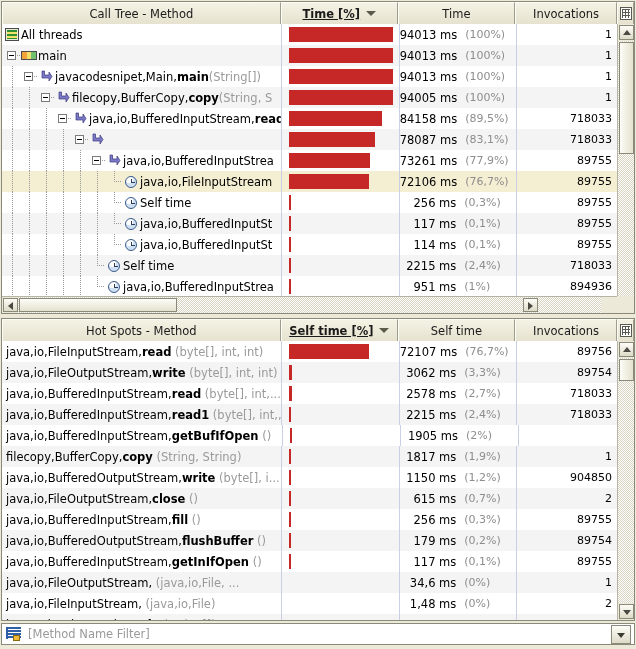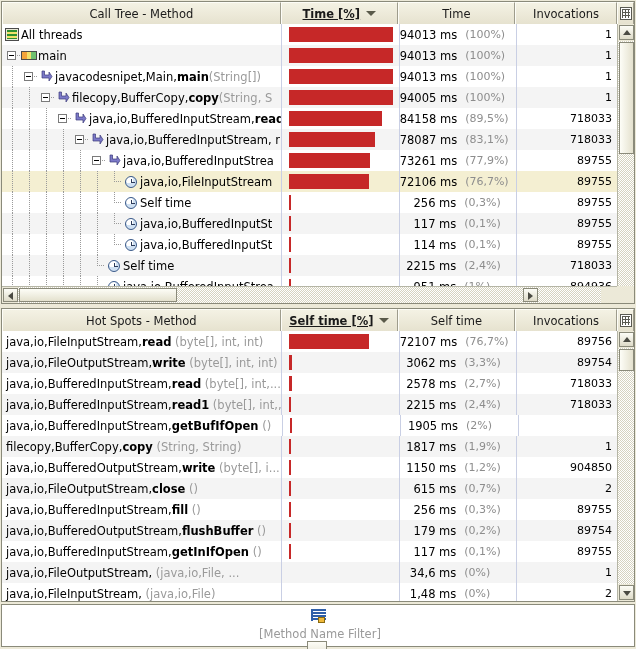--- a/index.html
+++ b/index.html
@@ -138,22 +138,22 @@
   .hbtn .ar{position:absolute;top:3px;width:0;height:0;border-top:4px solid transparent;border-bottom:4px solid transparent;}
   .hbtn.l .ar{left:4px;border-right:5px solid #4a4a42;}
   .hbtn.r .ar{right:4px;border-left:5px solid #4a4a42;}
   .hthumb{position:absolute;top:1px;height:14px;background:linear-gradient(#fdfdf7,#e4e1ce);border:1px solid #8a8a7a;box-sizing:border-box;}
 
   
   .sbcorner{position:absolute;right:0;bottom:0;width:17px;height:17px;background:#ece9d8;}
 
   
   .filterbar{
-    height:43px;margin:2px 1px 2px 1px;background:#fff;border:1px solid #8a8a7a;
-    display:flex;align-items:center;box-sizing:border-box;position:relative;flex-direction:column;
+    height:22px;margin:2px 1px 2px 1px;background:#fff;border:1px solid #8a8a7a;
+    display:flex;align-items:center;box-sizing:border-box;position:relative;
   }
   .filter-icon{width:22px;height:23px;position:relative;flex:0 0 22px;}
   .filter-icon .lines{position:absolute;left:4px;top:4px;width:13px;height:12px;
     background:repeating-linear-gradient(#2f5fa8 0 2px,#ffffff 2px 3px);border-left:2px solid #2f5fa8;}
   .filter-icon .fn{position:absolute;left:11px;top:12px;width:7px;height:6px;background:#f0b93a;border:1px solid #8a6a10;box-sizing:border-box;}
   .filter-text{flex:1;font-size:11.5px;color:#9a9a9a;padding-left:4px;}
   .filter-drop{
     width:20px;height:19px;margin-right:3px;flex:0 0 20px;
     background:linear-gradient(#fdfdf7,#dedbc8);border:1px solid #8a8a7a;
     box-sizing:border-box;position:relative;
@@ -330,21 +330,20 @@
                 <span class="indent vline"></span>
                 <span class="toggle">
                   <span class="box"></span>
                   <span class="stub"></span>
                 </span>
                 <span class="icon">
                   <svg class="ic-call" viewBox="0 0 13 13">
                     <path d="M2 1 L2 8 L9 8 L9 11 L12 6.5 L9 2 L9 5 L4.5 5 L4.5 1 Z" fill="#7b79c8" stroke="#3b3a78" stroke-width="0.7" stroke-linejoin="round"></path>
                   </svg>
                 </span>
-                <span class="m-plain">java,io,BufferedInputStream, r</span>
               </span>
             </div>
             <div class="cell bar">
               <span class="bar-fill" style="width:86px"></span>
             </div>
             <div class="cell time">
               <span class="t-ms">78087 ms</span>
               <span class="t-pct">(83,1%)</span>
             </div>
             <div class="cell inv">

